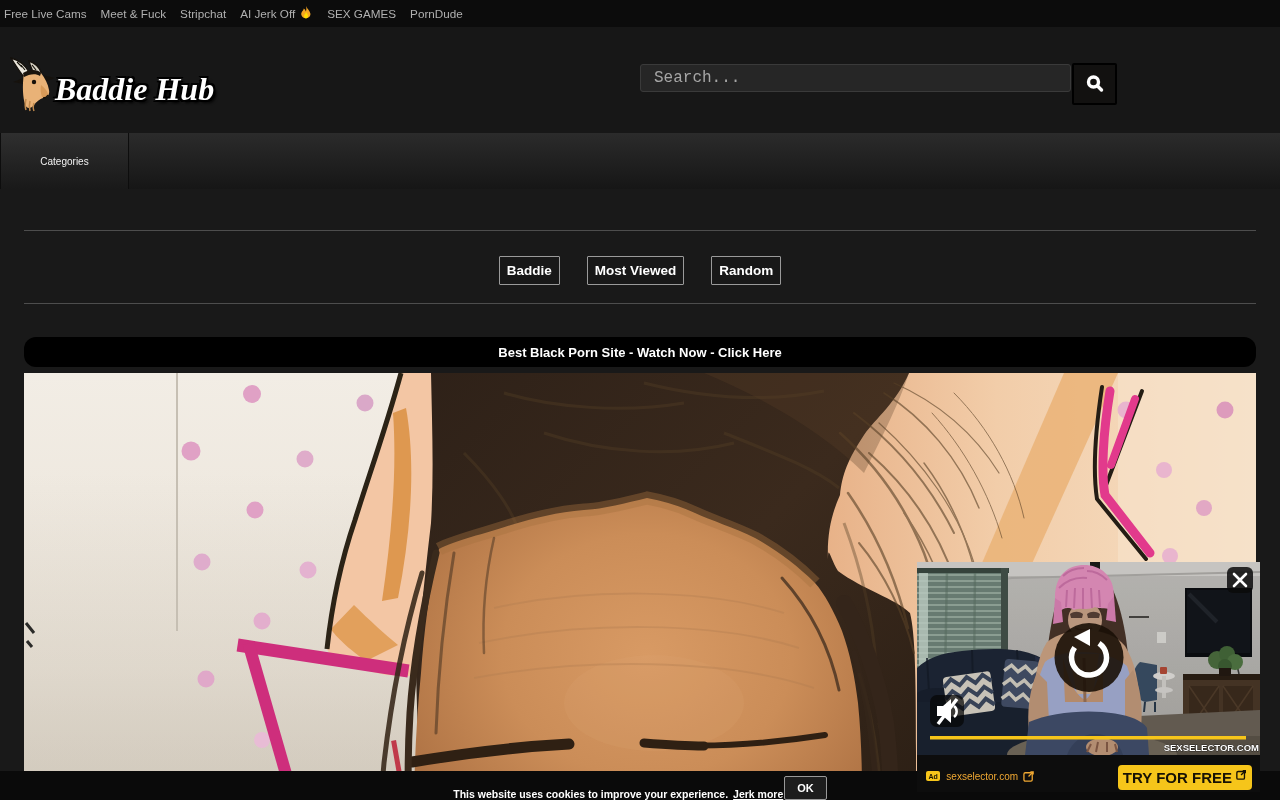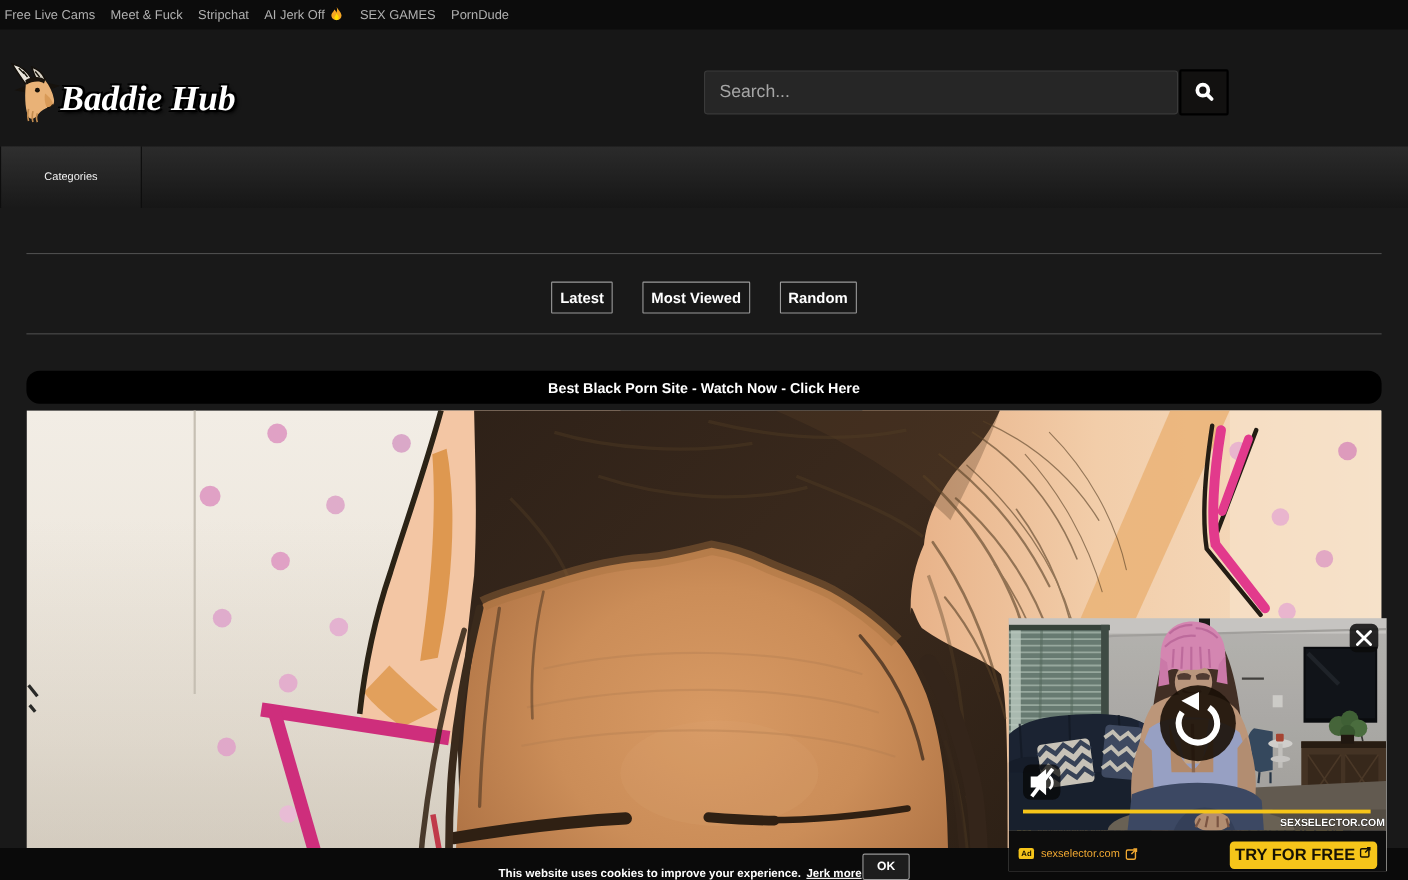--- a/index.html
+++ b/index.html
@@ -3,21 +3,21 @@
 <meta charset="utf-8">
 <style>
 html,body{margin:0;padding:0;background:#191919;font-family:"Liberation Sans",sans-serif;overflow:hidden;height:800px;}
 *{box-sizing:border-box;}
 .topbar{height:27px;background:#0c0c0c;display:flex;align-items:center;margin-left:-3px;}
 .topbar a{color:#b0b0b0;text-decoration:none;font-size:11.7px;padding:0 7px;white-space:nowrap;display:flex;align-items:center;gap:4px;}
 .header{height:106px;background:#171717;position:relative;}
 .logo{position:absolute;left:10px;top:30px;display:flex;align-items:flex-start;}
 .logotxt{font-family:"Liberation Serif",serif;font-style:italic;font-weight:bold;color:#fff;font-size:32px;line-height:1;margin-left:-1px;margin-top:16px;letter-spacing:-0.5px;letter-spacing:0px;text-shadow:2px 2px 0 #000,-2px 2px 0 #000,2px -2px 0 #000,-2px -2px 0 #000,3px 3px 3px #000;}
 .search{position:absolute;left:640px;top:37px;display:flex;}
-.search input{width:431px;height:40px;background:#262626;border:1px solid #3a3a3a;border-radius:3px;color:#a6a6a6;font-size:16px;padding:0 13px;font-family:Liberation Sans, sans-serif;}
+.search input{width:431px;height:28px;background:#262626;border:1px solid #3a3a3a;border-radius:3px;color:#a6a6a6;font-size:16px;padding:0 13px;font-family:Liberation Mono, monospace;}
 .search input::placeholder{color:#a6a6a6;}
 .sbtn{width:45px;height:42px;margin-left:1px;background:#121110;border:2px solid #000;border-radius:2px;display:flex;align-items:center;justify-content:center;margin-top:-1px;}
 .navbar{height:56px;background:linear-gradient(#2b2b2b,#161616);}
 .cat{width:129px;height:56px;background:linear-gradient(#2f2f2f,#191919);border-left:1px solid #0d0d0d;border-right:1px solid #0d0d0d;display:flex;align-items:center;justify-content:center;color:#f2f2f2;font-size:10px;}
 .container{margin:0 24px;}
 .tabs{border-top:1px solid #4d4d4d;border-bottom:1px solid #4d4d4d;margin-top:41px;padding:25px 0 18px 0;display:flex;justify-content:center;gap:27px;}
 .tabs a{display:inline-block;background:#181818;border:1px solid #9a9a9a;color:#fff;font-weight:bold;font-size:13.5px;padding:6px 7px;text-decoration:none;border-radius:1px;}
 .banner{margin-top:33px;background:#000;height:30px;display:flex;align-items:center;justify-content:center;color:#fff;font-weight:bold;font-size:13px;border-radius:12px;}
 .mainimg{margin-top:6px;height:500px;overflow:hidden;position:relative;}
 .ad{position:fixed;right:20px;bottom:8px;width:343px;z-index:50;}
@@ -65,21 +65,21 @@
           <line x1="12.5" y1="12" x2="16.5" y2="16" stroke="#fff" stroke-width="3.4" stroke-linecap="round"></line>
         </svg>
       </div>
   </div>
 </div>
 <div class="navbar">
     <div class="cat">Categories</div>
   </div>
 <div class="container">
   <div class="tabs">
-      <a>Latest</a>
+      <a>Baddie</a>
       <a>Most Viewed</a>
       <a>Random</a>
     </div>
   <div class="banner">Best Black Porn Site - Watch Now - Click Here</div>
   <div class="mainimg"><svg width="1232" height="500" viewBox="0 0 1232 500" preserveAspectRatio="none">
 <defs>
 <linearGradient id="wallg" x1="0" y1="0" x2="0" y2="1">
  <stop offset="0" stop-color="#f2ede5"></stop>
             <stop offset="0.6" stop-color="#eae3d8"></stop>
             <stop offset="1" stop-color="#d8d0c3"></stop>

